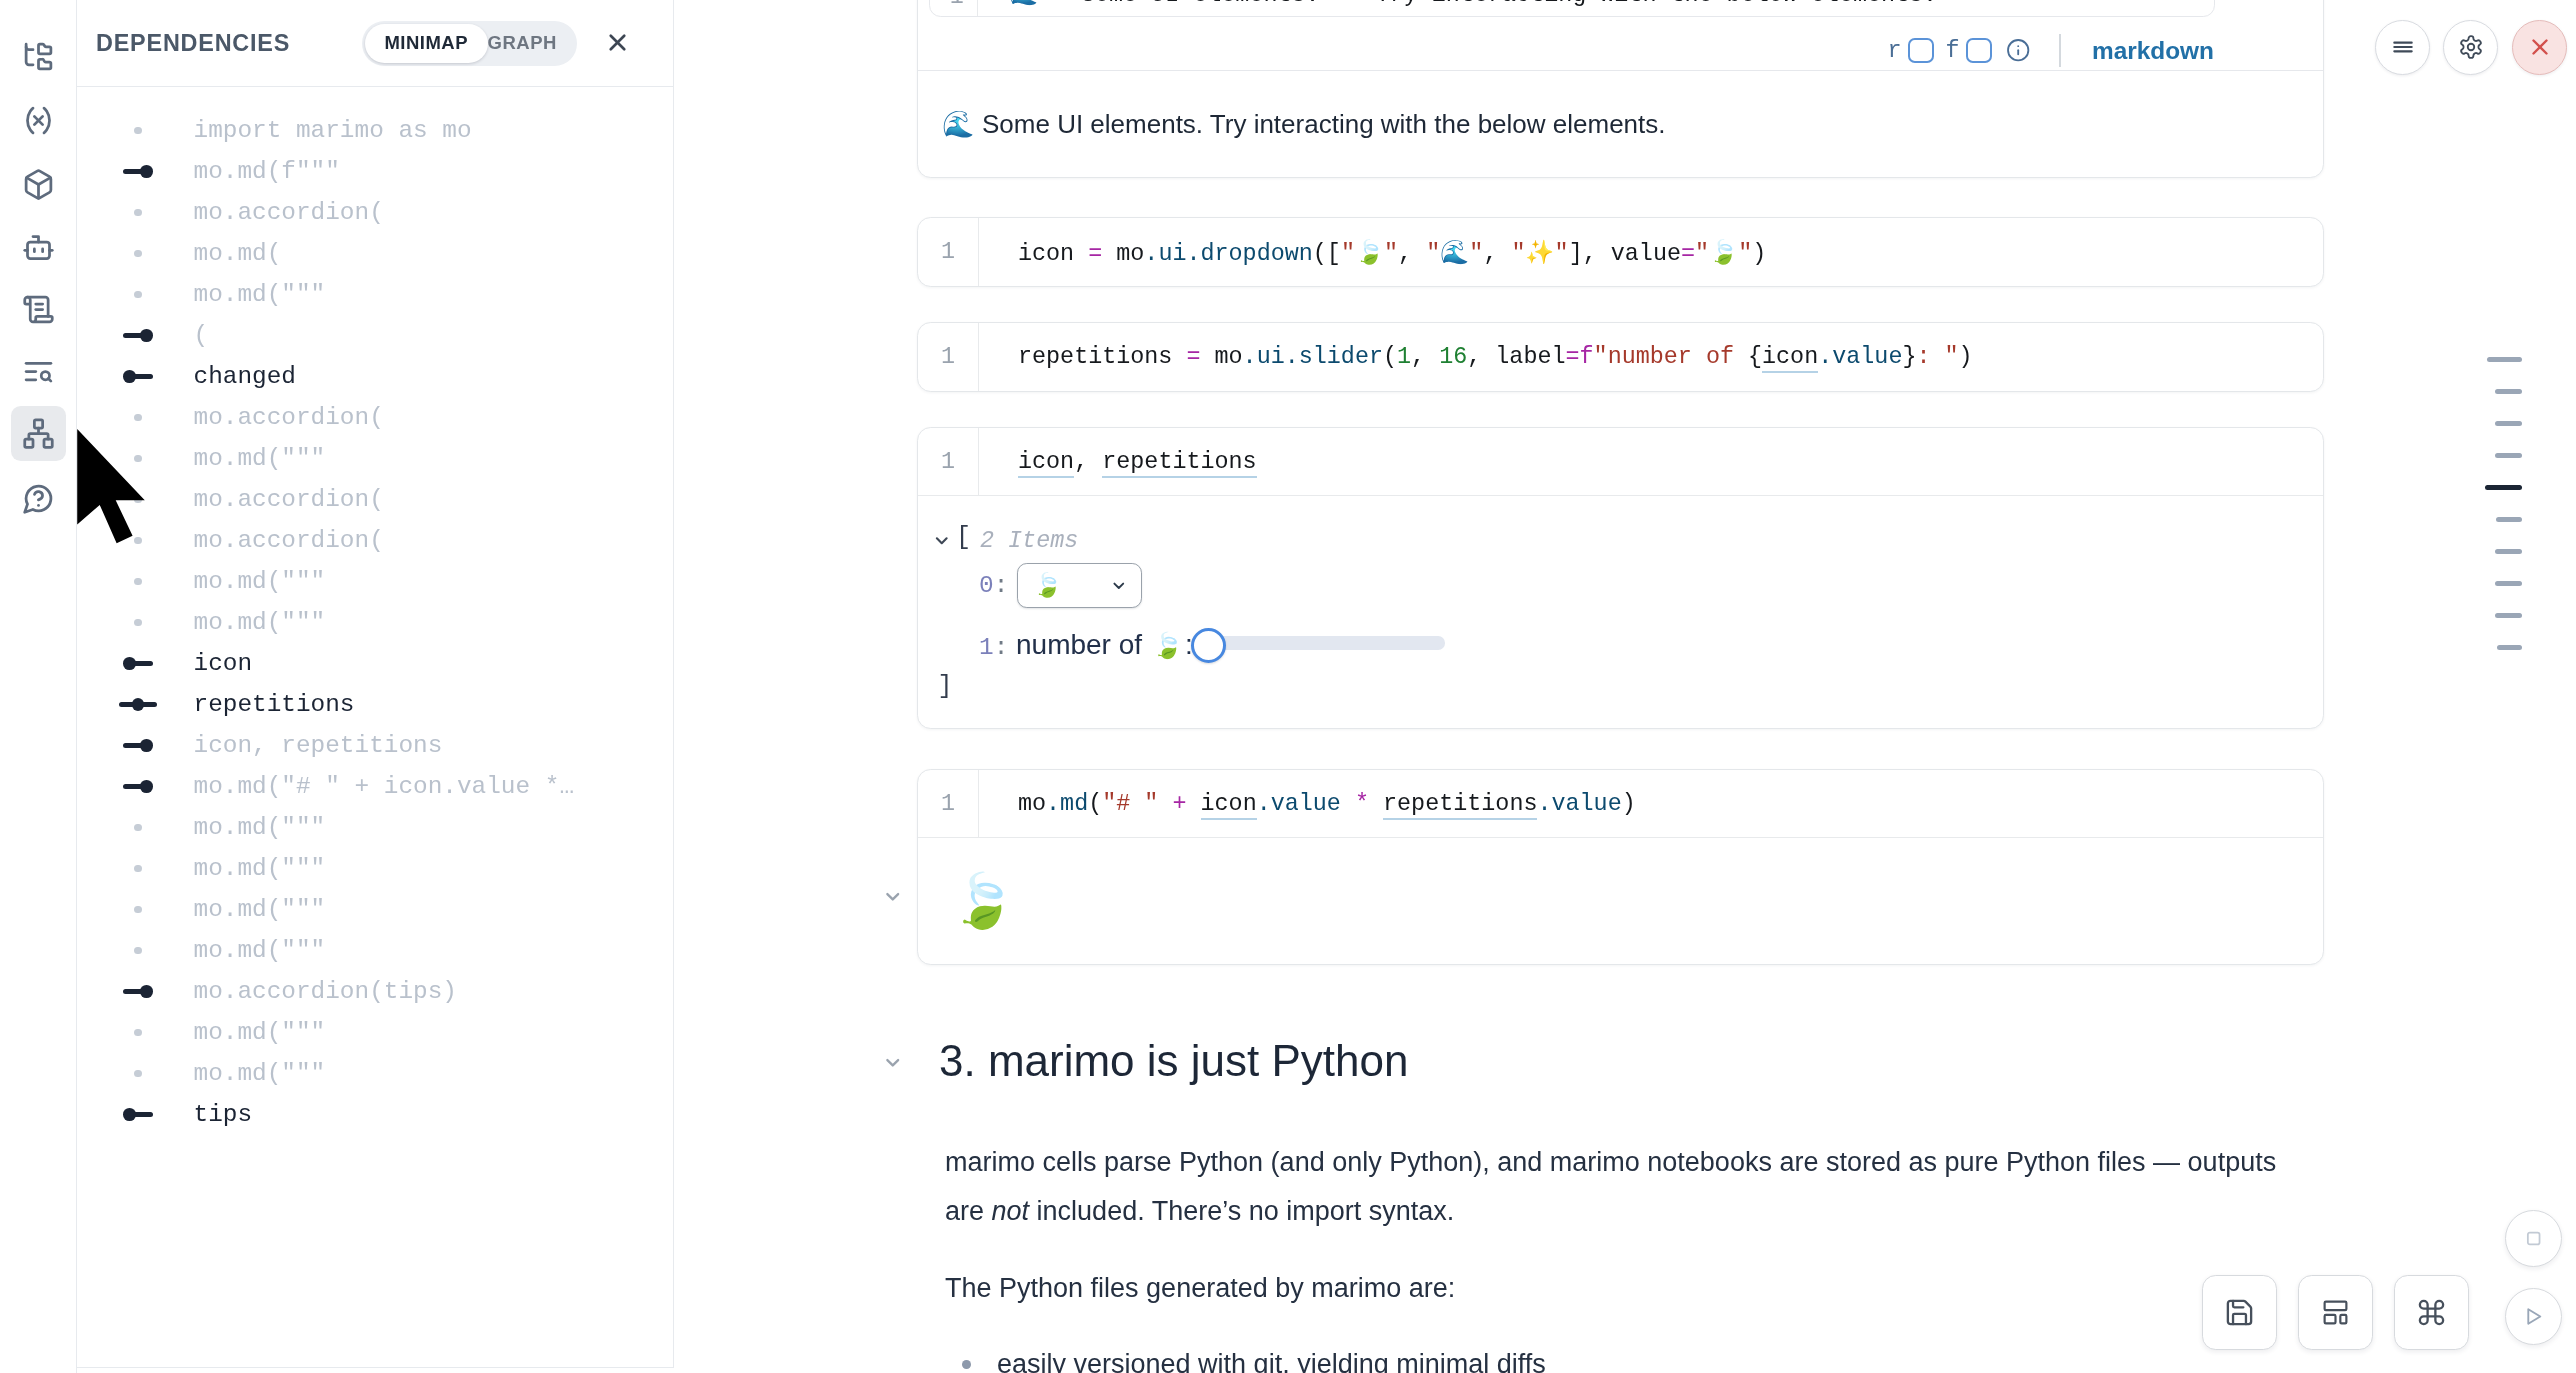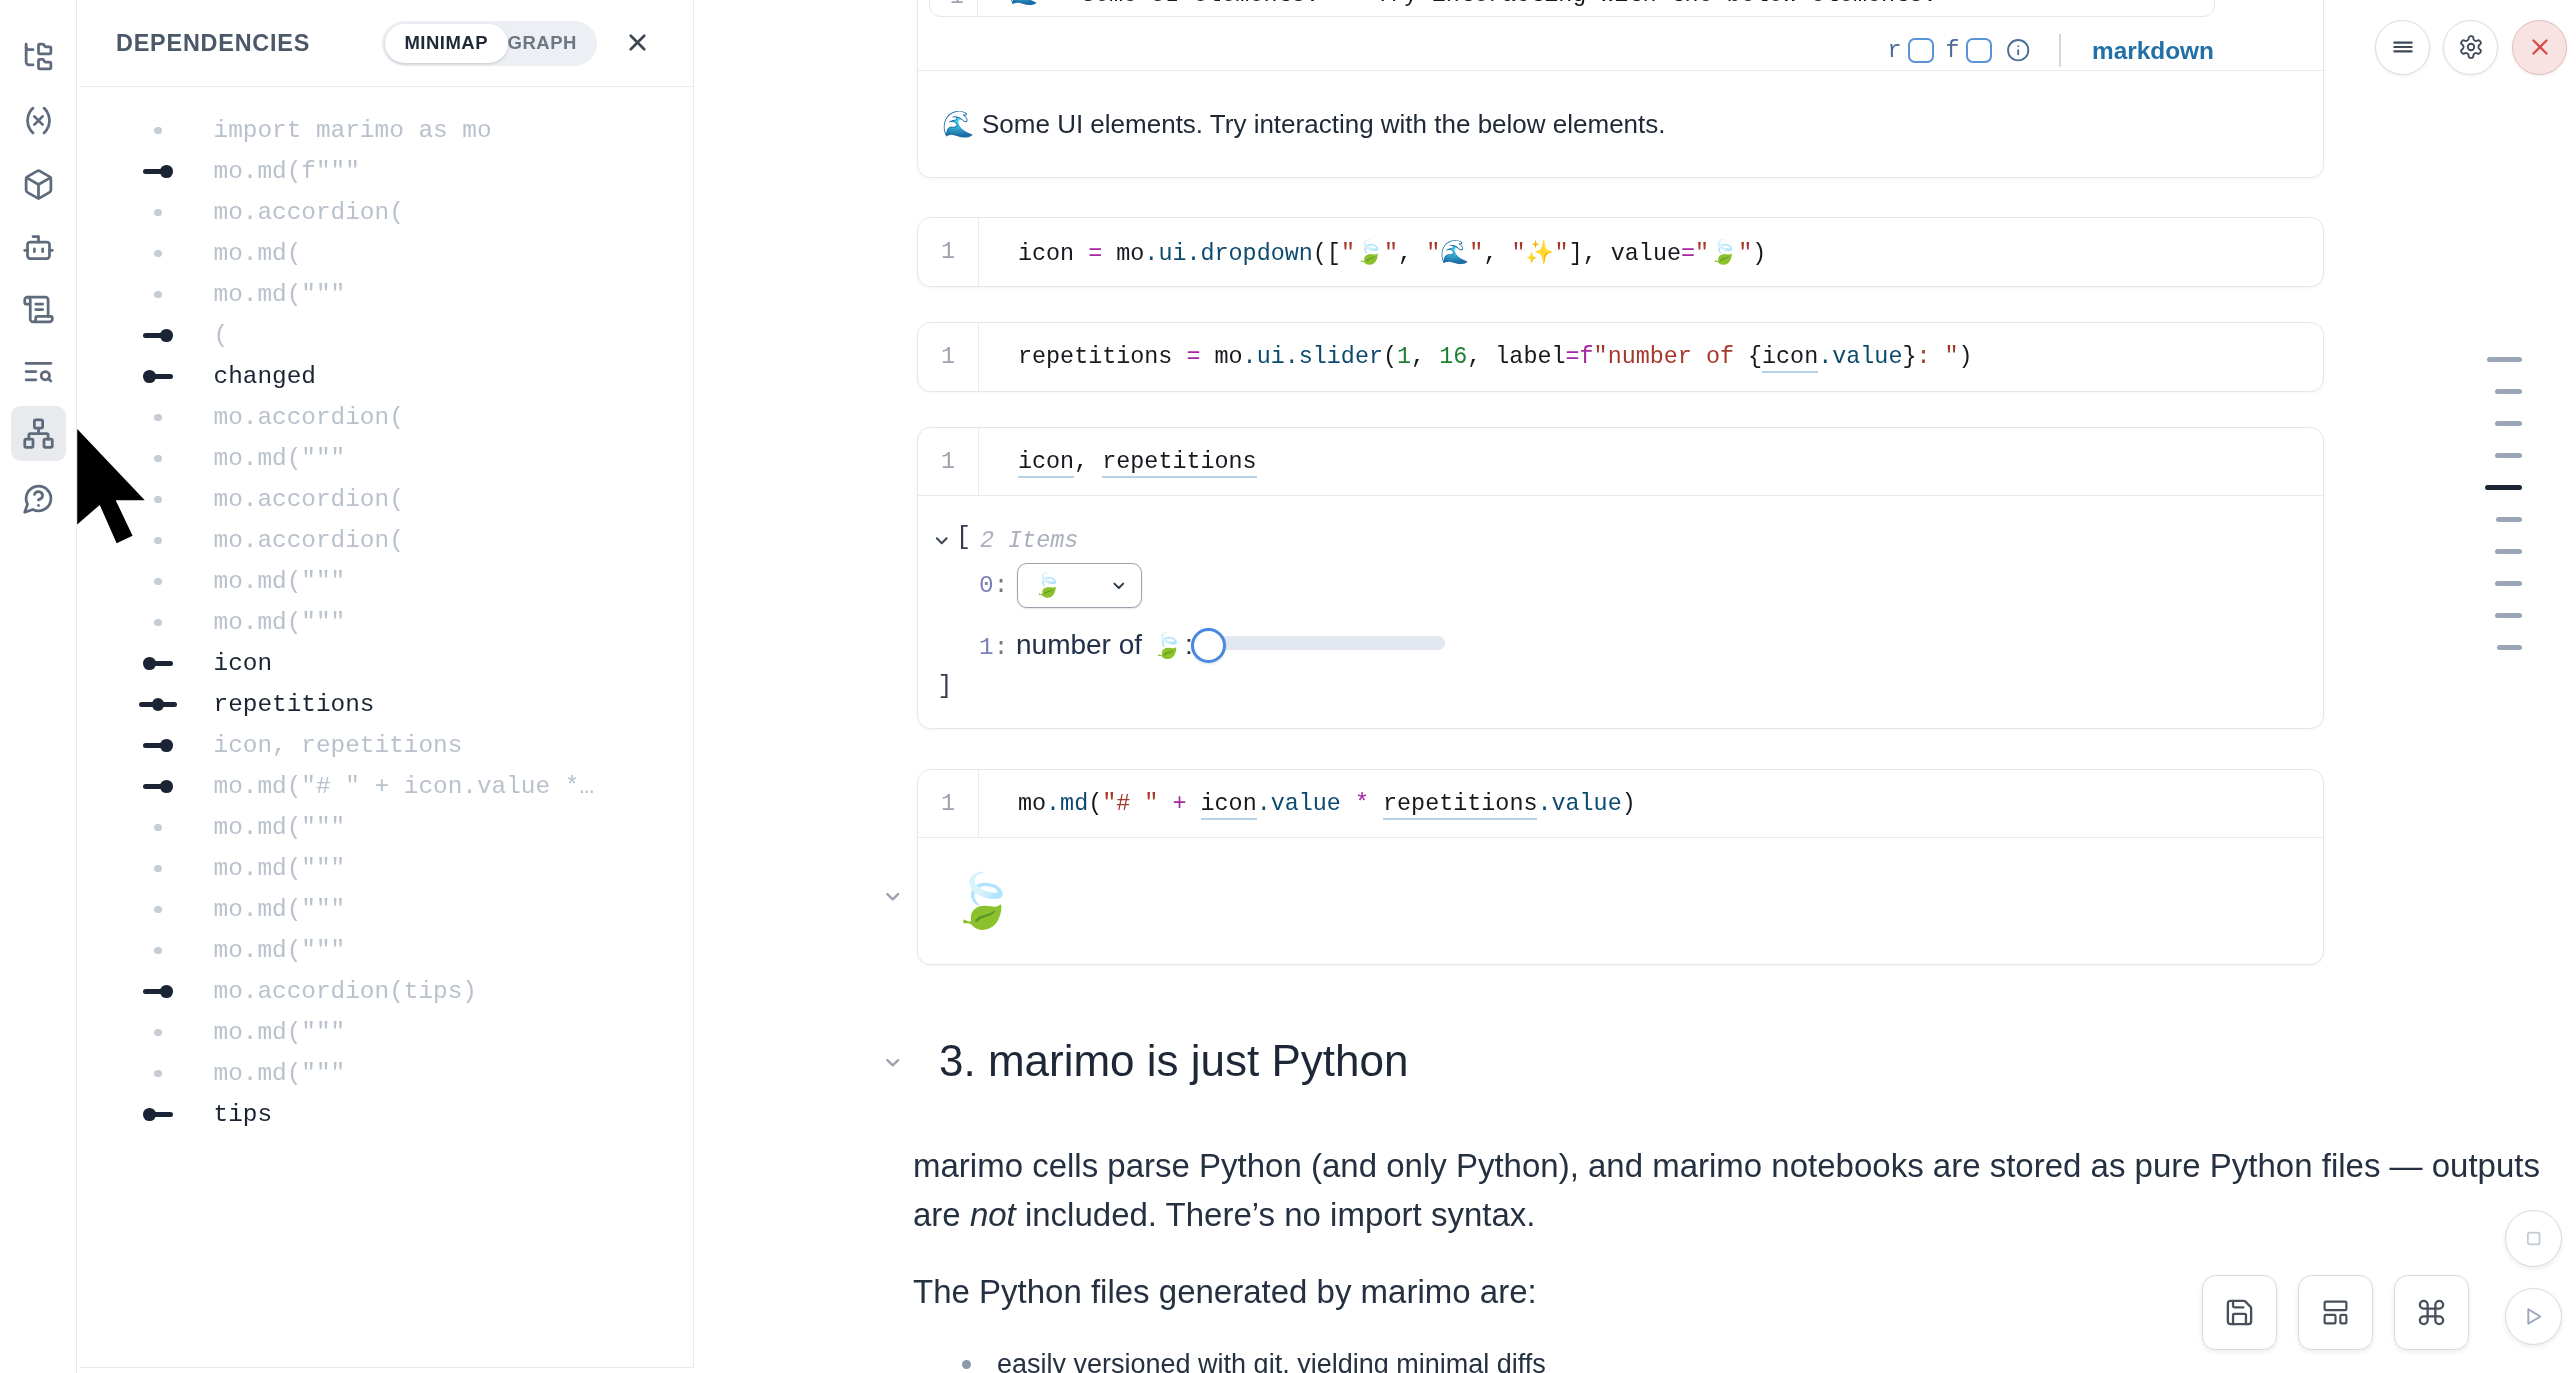--- a/index.html
+++ b/index.html
@@ -6,21 +6,21 @@
   body{
     width:2576px;height:1374px;overflow:hidden;background:#fff;position:relative;
     font-family:"Liberation Sans",sans-serif;color:#1e2836;
   }
   
   #rail{position:absolute;left:0;top:0;width:76px;height:1374px;background:#fff;border-right:1.5px solid #e7eaee;z-index:5}
   .rail-btn{position:absolute;left:10.7px;width:55px;height:55px;border-radius:9.8px;display:flex;align-items:center;justify-content:center;color:#5e6b7d;cursor:pointer}
   .rail-btn.active{background:#e8eaed}
   .rail-btn svg{width:33px;height:33px}
   
-  #panel{position:absolute;left:80px;top:0;width:613px;height:1367px;background:#fff;border-right:1.5px solid #e7eaee;border-bottom:1.5px solid #e7eaee;z-index:4}
+  #panel{position:absolute;left:60px;top:0;width:613px;height:1367px;background:#fff;border-right:1.5px solid #e7eaee;border-bottom:1.5px solid #e7eaee;z-index:4}
   #panel-header{position:absolute;left:0;top:0;right:0;height:86px;border-bottom:1.5px solid #e7eaee}
   #panel-title{position:absolute;left:36px;top:0;height:86px;display:flex;align-items:center;font-size:23.4px;font-weight:700;letter-spacing:0.8px;color:#4b5868}
   #panel-tabs{position:absolute;left:302px;top:20.5px;width:215px;height:45px;background:#eceff3;border-radius:22.4px;display:flex;align-items:center}
   .tab-pill{height:39px;margin-left:2.9px;padding:0 19.5px;background:#fff;border-radius:19.5px;box-shadow:0 1px 2.9px rgba(20,30,50,.18);display:flex;align-items:center;font-size:18.5px;font-weight:700;letter-spacing:0.5px;color:#1f2937;cursor:pointer}
   .tab-plain{flex:1;font-size:18.5px;font-weight:700;letter-spacing:0.5px;color:#6e7681;cursor:pointer}
   #panel-close{position:absolute;left:544px;top:29px;width:27px;height:27px;color:#3d4653;cursor:pointer}
   #minimap-list{position:absolute;left:0;top:110px;right:0;margin:0;padding:0;list-style:none}
   #minimap-list li{height:41px;display:flex;align-items:center;padding-left:44px;font-family:"Liberation Mono",monospace;font-size:24.4px;white-space:pre;cursor:pointer}
   .mk{width:68px;flex:none;display:flex;align-items:center;justify-content:center}
   .mk span{display:block}
@@ -75,21 +75,21 @@
   #slider-label{position:absolute;left:98px;top:133px;font-family:"Liberation Sans",sans-serif;font-size:28px;color:#22304a;display:flex;align-items:center}
   #slider-label .em{font-size:25px;margin:0 2px 0 9.8px}
   #slider-track{position:absolute;left:283px;top:140px;width:244px;height:13.7px;background:#e2e7f0;border-radius:6.8px;cursor:pointer}
   #slider-knob{position:absolute;left:273px;top:132px;width:29px;height:29px;background:#fff;border:3.4px solid #4788e0;border-radius:50%;box-shadow:0 1px 2px rgba(20,30,50,.15);cursor:grab}
   
   #leaf-output{position:relative;height:125px}
   #leaf-emoji{position:absolute;left:32px;top:33px;font-size:53px;line-height:59px}
   .out-chev{position:absolute;width:21.5px;height:21.5px;color:#9aa3ae;cursor:pointer}
   
   #sec-heading{position:absolute;left:939px;top:1036px;font-family:Liberation Sans, sans-serif;font-size:44px;font-weight:500;color:#1d2737}
-  .prose{position:absolute;left:913px;height:33px;font-size:33px;color:#253041;white-space:pre}
+  .prose{position:absolute;left:945px;height:33px;font-size:27px;color:#253041;white-space:pre}
   #p1l1{top:1147px}
   #p1l2{top:1196px}
   #p2{top:1273px}
   #bullet-dot{position:absolute;left:962px;top:1360px;width:8.8px;height:8.8px;border-radius:50%;background:#8d99ab}
   #bullet-text{position:absolute;left:997px;top:1349px;font-size:27px;color:#253041;white-space:pre}
   
   .circ{position:absolute;width:53px;height:53px;border-radius:50%;background:#fff;border:1.5px solid #d9dce1;box-shadow:0 1px 2.9px rgba(20,30,50,.08);display:flex;align-items:center;justify-content:center;color:#3f4a58;cursor:pointer}
   #btn-menu{left:2375px;top:19.5px}
   #btn-settings{left:2443px;top:19.5px}
   #btn-shutdown{left:2512px;top:19.5px;background:#f9e3e2;border-color:#e5bcba;color:#d2504c}

